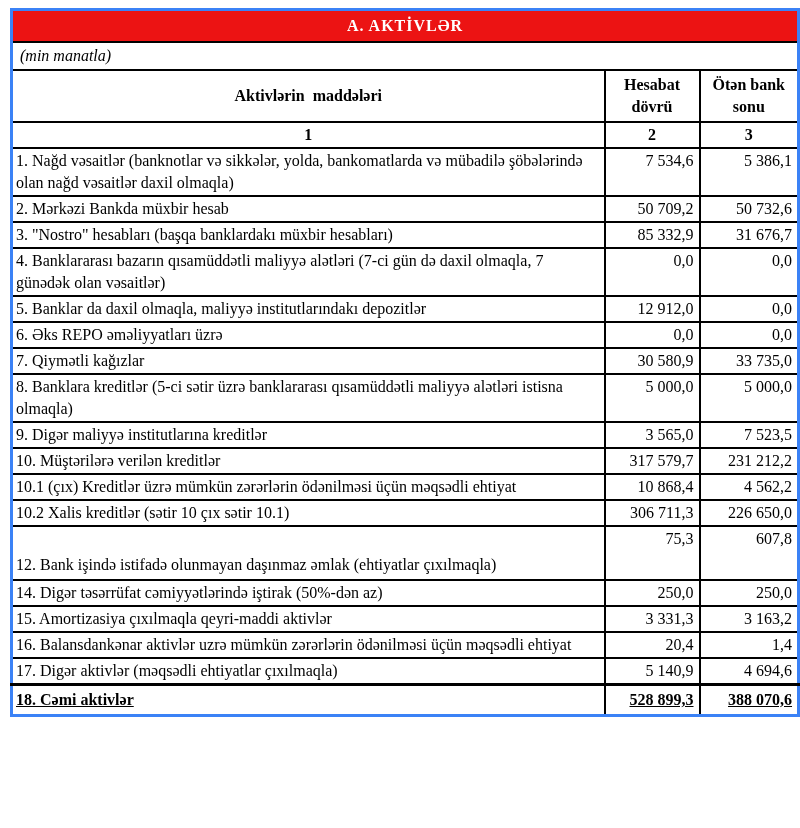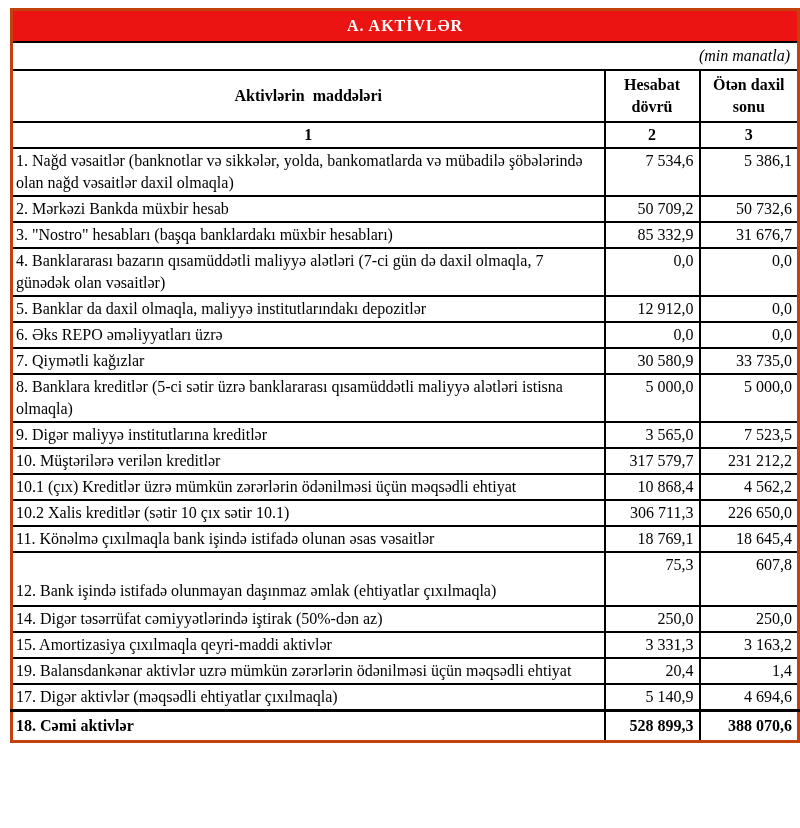--- a/index.html
+++ b/index.html
@@ -12,41 +12,41 @@
     color: #000000;
     overflow: hidden;
   }
   .sheet {
     padding: 8px 0 0 10px;
   }
   table.report {
     border-collapse: collapse;
     table-layout: fixed;
     width: 787px;
-    border: 3px solid #c2410c;
+    border: 3px solid #3b82f6;
   }
   table.report td {
     border: 2px solid #000;
     font-size: 16px;
     line-height: 22px;
     overflow: hidden;
   }
   
   td.title-cell {
     text-align: center;
     font-weight: bold;
     font-size: 21px;
     line-height: 26px;
     letter-spacing: 1px;
     padding: 4px 2px;
     border-bottom-width: 3px;
   }
   
   td.unit-cell {
-    text-align: right;
+    text-align: left;
     font-style: italic;
     font-size: 16px;
     padding: 2px 7px;
     border-bottom-width: 3px;
   }
   
   td.head-cell {
     font-weight: bold;
     text-align: center;
     vertical-align: middle;
@@ -71,21 +71,21 @@
     padding: 1px 4px 1px 3px;
     margin-top: 11px;
   }
   td.num {
     text-align: right;
     vertical-align: top;
     padding: 1px 5px 1px 18px;
   }
   tr.tall td { height: 48px; }
   tr.tall td.label { vertical-align: bottom; padding-bottom: 3px; }
-  tr.bold td { font-weight: bold; border-top-width: 3px; padding-top: 3px; padding-bottom: 3px; }
+  tr.bold td { font-weight: bold; border-top-width: 3px; padding-top: 3px; padding-bottom: 3px; text-decoration: underline; }
 </style>
 </head>
 <body>
 
 <div class="sheet">
   <table class="report">
     <colgroup>
       <col style="width:593px">
       <col style="width:95px">
       <col style="width:99px">
@@ -93,21 +93,21 @@
     <tbody>
       <tr>
         <td colspan="3" class="title-cell" style="background: rgb(236, 19, 19); color: rgb(255, 255, 255);">A. AKTİVLƏR</td>
       </tr>
       <tr>
         <td colspan="3" class="unit-cell">(min manatla)</td>
       </tr>
       <tr>
         <td class="head-cell items-head">Aktivlərin  maddələri</td>
         <td class="head-cell">Hesabat dövrü</td>
-        <td class="head-cell">Ötən daxil sonu</td>
+        <td class="head-cell">Ötən bank sonu</td>
       </tr>
       <tr>
         <td class="idx-cell">1</td>
         <td class="idx-cell">2</td>
         <td class="idx-cell">3</td>
       </tr>
     </tbody>
     <tbody>
         <tr>
           <td class="label">1. Nağd vəsaitlər (banknotlar və sikkələr, yolda, bankomatlarda və mübadilə şöbələrində olan nağd vəsaitlər daxil olmaqla)</td>
@@ -161,43 +161,38 @@
         </tr>
         <tr>
           <td class="label">10.1 (çıx) Kreditlər üzrə mümkün zərərlərin ödənilməsi üçün məqsədli ehtiyat</td>
           <td class="num">10 868,4</td>
           <td class="num">4 562,2</td>
         </tr>
         <tr>
           <td class="label">10.2 Xalis kreditlər (sətir 10 çıx sətir 10.1)</td>
           <td class="num">306 711,3</td>
           <td class="num">226 650,0</td>
-        </tr>
-        <tr>
-          <td class="label">11. Könəlmə çıxılmaqla bank işində istifadə olunan əsas vəsaitlər</td>
-          <td class="num">18 769,1</td>
-          <td class="num">18 645,4</td>
         </tr>
         <tr class="tall">
           <td class="label">12. Bank işində istifadə olunmayan daşınmaz əmlak (ehtiyatlar çıxılmaqla)</td>
           <td class="num">75,3</td>
           <td class="num">607,8</td>
         </tr>
         <tr>
           <td class="label">14. Digər təsərrüfat cəmiyyətlərində iştirak (50%-dən az)</td>
           <td class="num">250,0</td>
           <td class="num">250,0</td>
         </tr>
         <tr>
           <td class="label">15. Amortizasiya çıxılmaqla qeyri-maddi aktivlər</td>
           <td class="num">3 331,3</td>
           <td class="num">3 163,2</td>
         </tr>
         <tr>
-          <td class="label">19. Balansdankənar aktivlər uzrə mümkün zərərlərin ödənilməsi üçün məqsədli ehtiyat</td>
+          <td class="label">16. Balansdankənar aktivlər uzrə mümkün zərərlərin ödənilməsi üçün məqsədli ehtiyat</td>
           <td class="num">20,4</td>
           <td class="num">1,4</td>
         </tr>
         <tr>
           <td class="label">17. Digər aktivlər (məqsədli ehtiyatlar çıxılmaqla)</td>
           <td class="num">5 140,9</td>
           <td class="num">4 694,6</td>
         </tr>
         <tr class="bold">
           <td class="label">18. Cəmi aktivlər</td>

